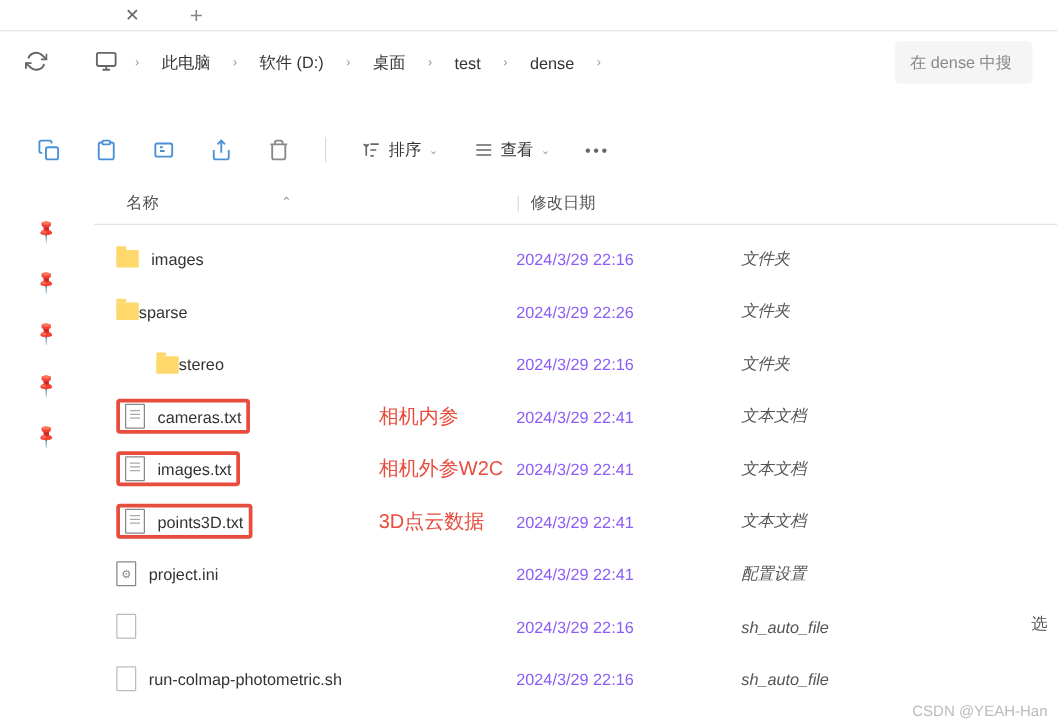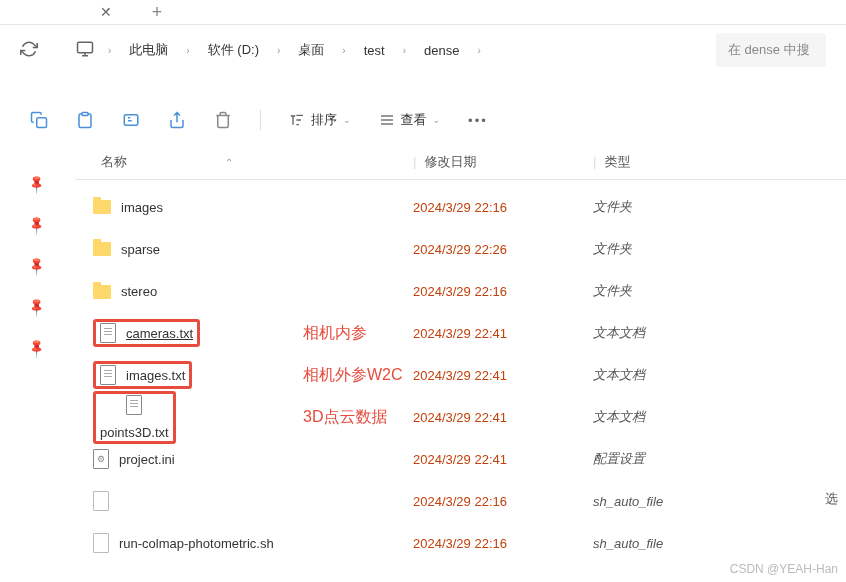--- a/index.html
+++ b/index.html
@@ -32,21 +32,21 @@
     .columns { display: flex; border-bottom: 1px solid #e5e5e5; padding: 8px 0; color: #555; }
     .col-name { width: 330px; padding-left: 26px; display: flex; align-items: center; gap: 8px; }
     .sort-arrow { font-size: 10px; color: #999; margin-left: 90px; }
     .col-date { width: 180px; padding-left: 8px; }
     .col-type { width: 150px; padding-left: 8px; }
     .col-sep { color: #ddd; margin-right: 8px; }
     
     .file-list { padding: 6px 0; }
     .file-row { display: flex; align-items: center; height: 42px; position: relative; }
     .file-name-cell { width: 330px; padding-left: 18px; display: flex; align-items: center; gap: 10px; }
-    .file-date-cell { width: 180px; padding-left: 8px; color: #c2410c; }
+    .file-date-cell { width: 180px; padding-left: 8px; color: #8b5cf6; }
     .file-type-cell { width: 150px; padding-left: 8px; color: #555; font-style: italic; }
     
     .folder-icon { width: 18px; height: 14px; background: #ffd86b; border-radius: 1px; position: relative; }
     .folder-icon::before { content: ''; position: absolute; top: -3px; left: 0; width: 8px; height: 3px; background: #ffd86b; border-radius: 1px 1px 0 0; }
     .txt-icon { width: 16px; height: 20px; border: 1px solid #888; border-radius: 1px; position: relative; background: #fff; }
     .txt-icon::after { content: ''; position: absolute; top: 4px; left: 3px; right: 3px; height: 1px; background: #aaa; box-shadow: 0 3px 0 #aaa, 0 6px 0 #aaa; }
     .ini-icon { width: 16px; height: 20px; border: 1px solid #888; border-radius: 1px; position: relative; background: #fff; }
     .ini-icon::after { content: '⚙'; position: absolute; font-size: 9px; top: 4px; left: 3px; color: #888; }
     .sh-icon { width: 16px; height: 20px; border: 1px solid #bbb; border-radius: 1px; background: #fff; }
     
@@ -153,58 +153,57 @@
     <div class="pin-icon">📌</div>
   </div>
 
   <div class="content">
     <div class="columns">
       <div class="col-name">
         <span>名称</span>
         <span class="sort-arrow">⌃</span>
       </div>
       <div class="col-date"><span class="col-sep">|</span><span>修改日期</span></div>
-      <div class="col-type"><span class="col-sep">|</span><span>类型</span></div>
     </div>
 
     <div class="file-list" id="file-list">
         <div class="file-row">
           <div class="file-name-cell">
             <div style="display: flex; align-items: center; gap: 10px;">
               <div class="folder-icon"></div>
               <span>images</span>
             </div>
           </div>
           <div class="file-date-cell">2024/3/29 22:16</div>
           <div class="file-type-cell">文件夹</div>
         </div>
         <div class="file-row">
           <div class="file-name-cell">
-            <div style="display: flex; align-items: center; gap: 10px;">
+            <div style="display: flex; align-items: center; ">
               <div class="folder-icon"></div>
               <span>sparse</span>
             </div>
           </div>
           <div class="file-date-cell">2024/3/29 22:26</div>
           <div class="file-type-cell">文件夹</div>
         </div>
         <div class="file-row">
           <div class="file-name-cell">
-            <div style="display: flex; align-items: flex-end; gap: 10px;">
+            <div style="display: flex; align-items: flex-end; gap: 0; margin-left: 32px;">
               <div class="folder-icon"></div>
               <span>stereo</span>
             </div>
           </div>
           <div class="file-date-cell">2024/3/29 22:16</div>
           <div class="file-type-cell">文件夹</div>
         </div>
         <div class="file-row">
           <div class="annotation">相机内参</div>
           <div class="file-name-cell">
-            <div class="red-box" style="display: flex; align-items: center; gap: 10px; text-decoration: underline;">
+            <div class="red-box" style="display: flex; align-items: center; gap: 10px;">
               <div class="txt-icon"></div>
               <span>cameras.txt</span>
             </div>
           </div>
           <div class="file-date-cell">2024/3/29 22:41</div>
           <div class="file-type-cell">文本文档</div>
         </div>
         <div class="file-row">
           <div class="annotation">相机外参W2C</div>
           <div class="file-name-cell">
@@ -212,21 +211,21 @@
               <div class="txt-icon"></div>
               <span>images.txt</span>
             </div>
           </div>
           <div class="file-date-cell">2024/3/29 22:41</div>
           <div class="file-type-cell">文本文档</div>
         </div>
         <div class="file-row">
           <div class="annotation">3D点云数据</div>
           <div class="file-name-cell">
-            <div class="red-box" style="display: flex; align-items: center; gap: 10px; flex-direction: column;">
+            <div class="red-box" style="display: flex; align-items: center; gap: 10px;">
               <div class="txt-icon"></div>
               <span>points3D.txt</span>
             </div>
           </div>
           <div class="file-date-cell">2024/3/29 22:41</div>
           <div class="file-type-cell">文本文档</div>
         </div>
         <div class="file-row">
           <div class="file-name-cell">
             <div style="display: flex; align-items: center; gap: 10px;">

